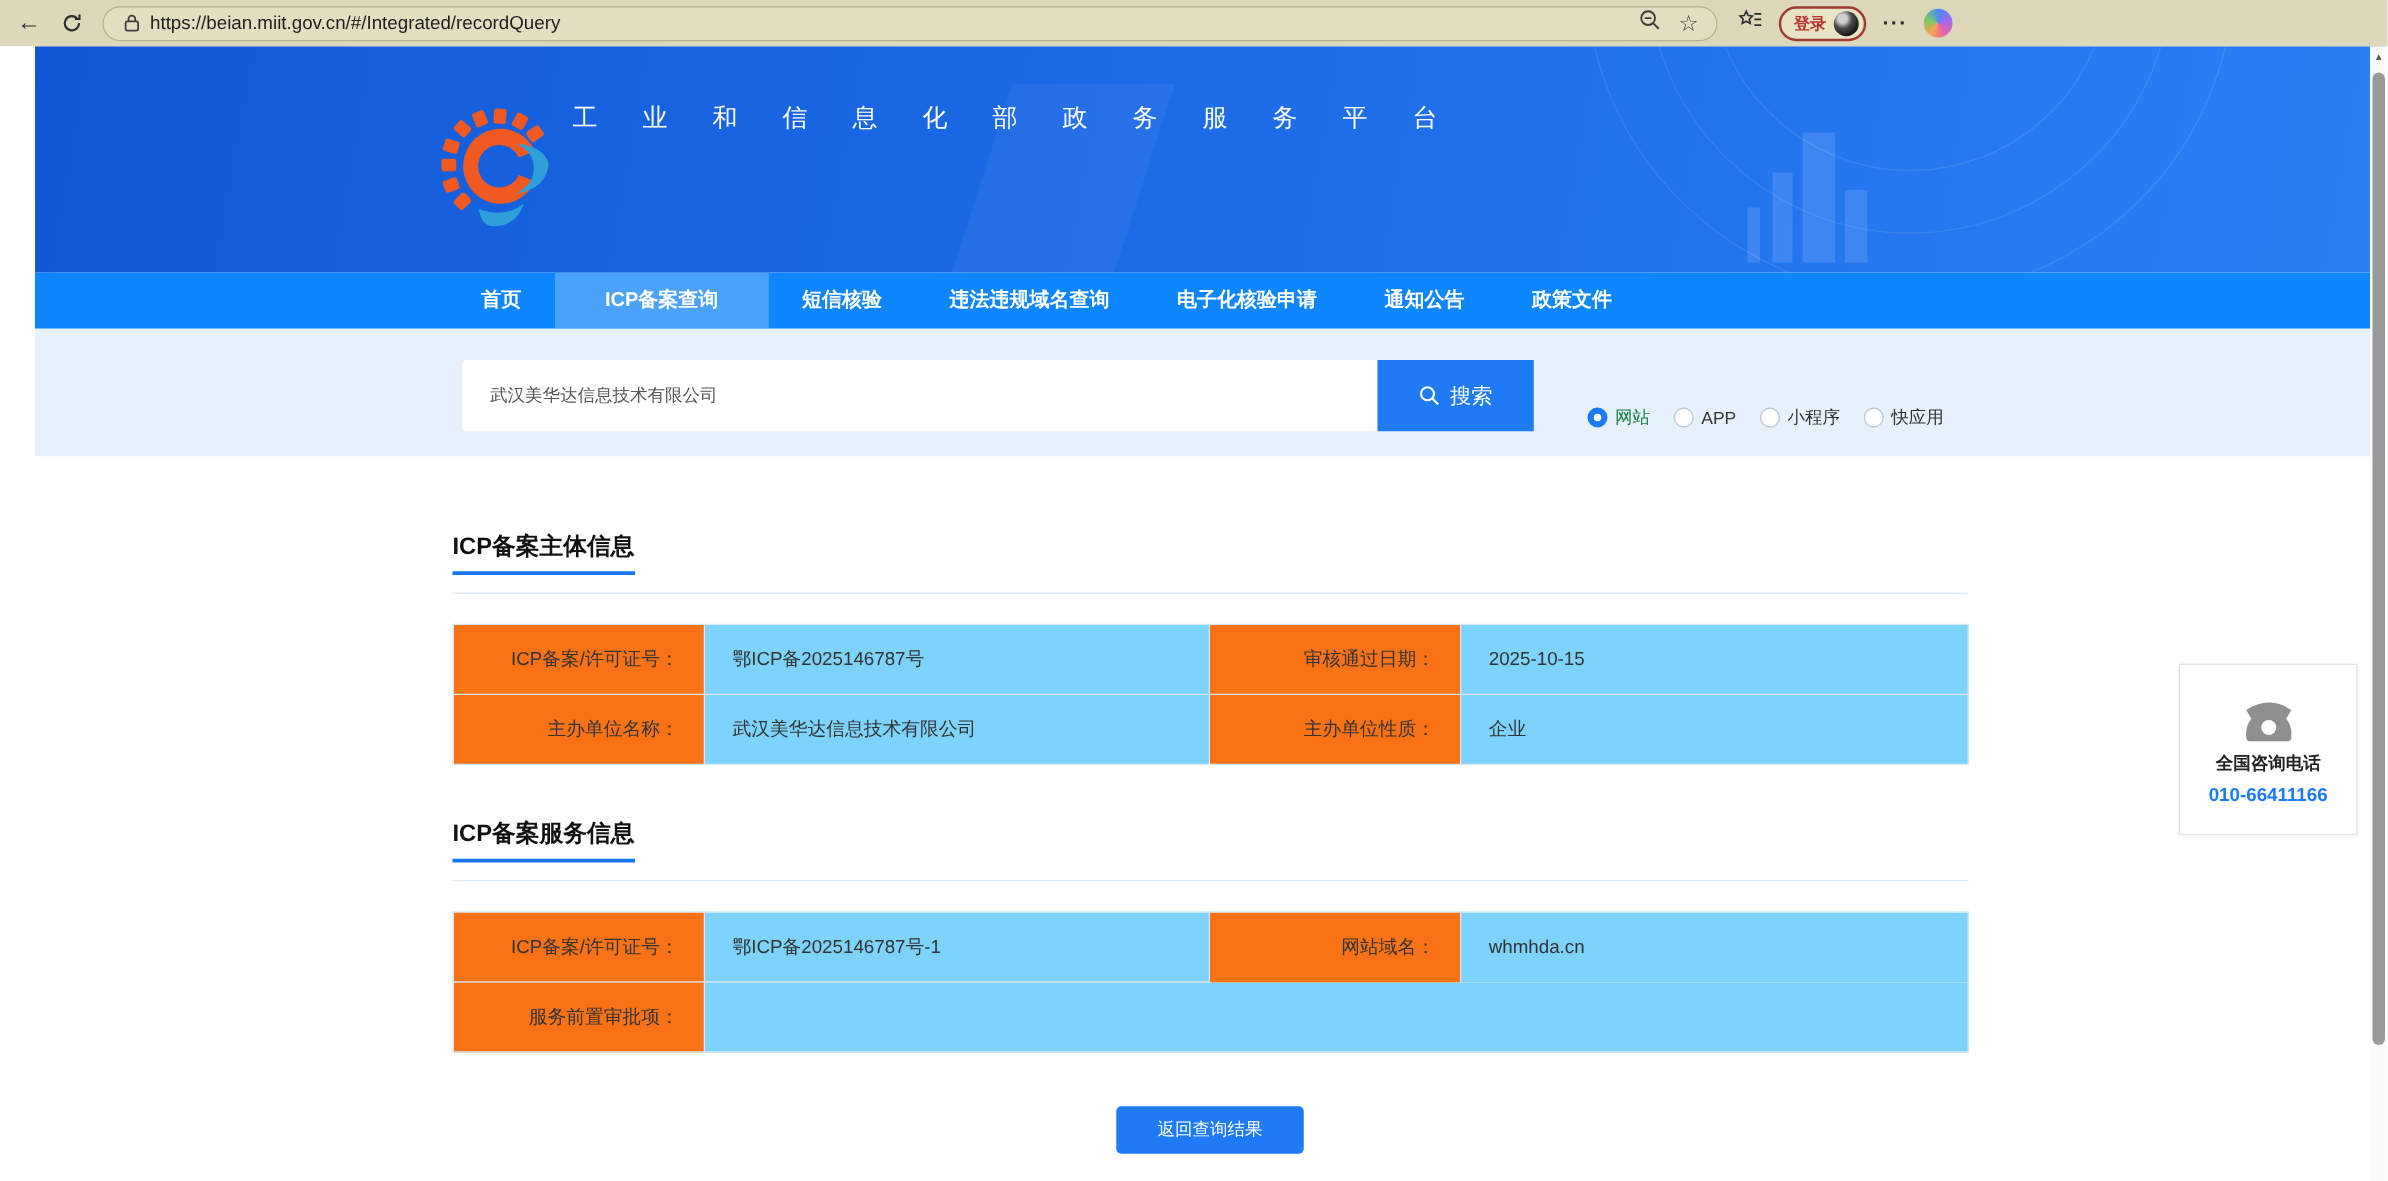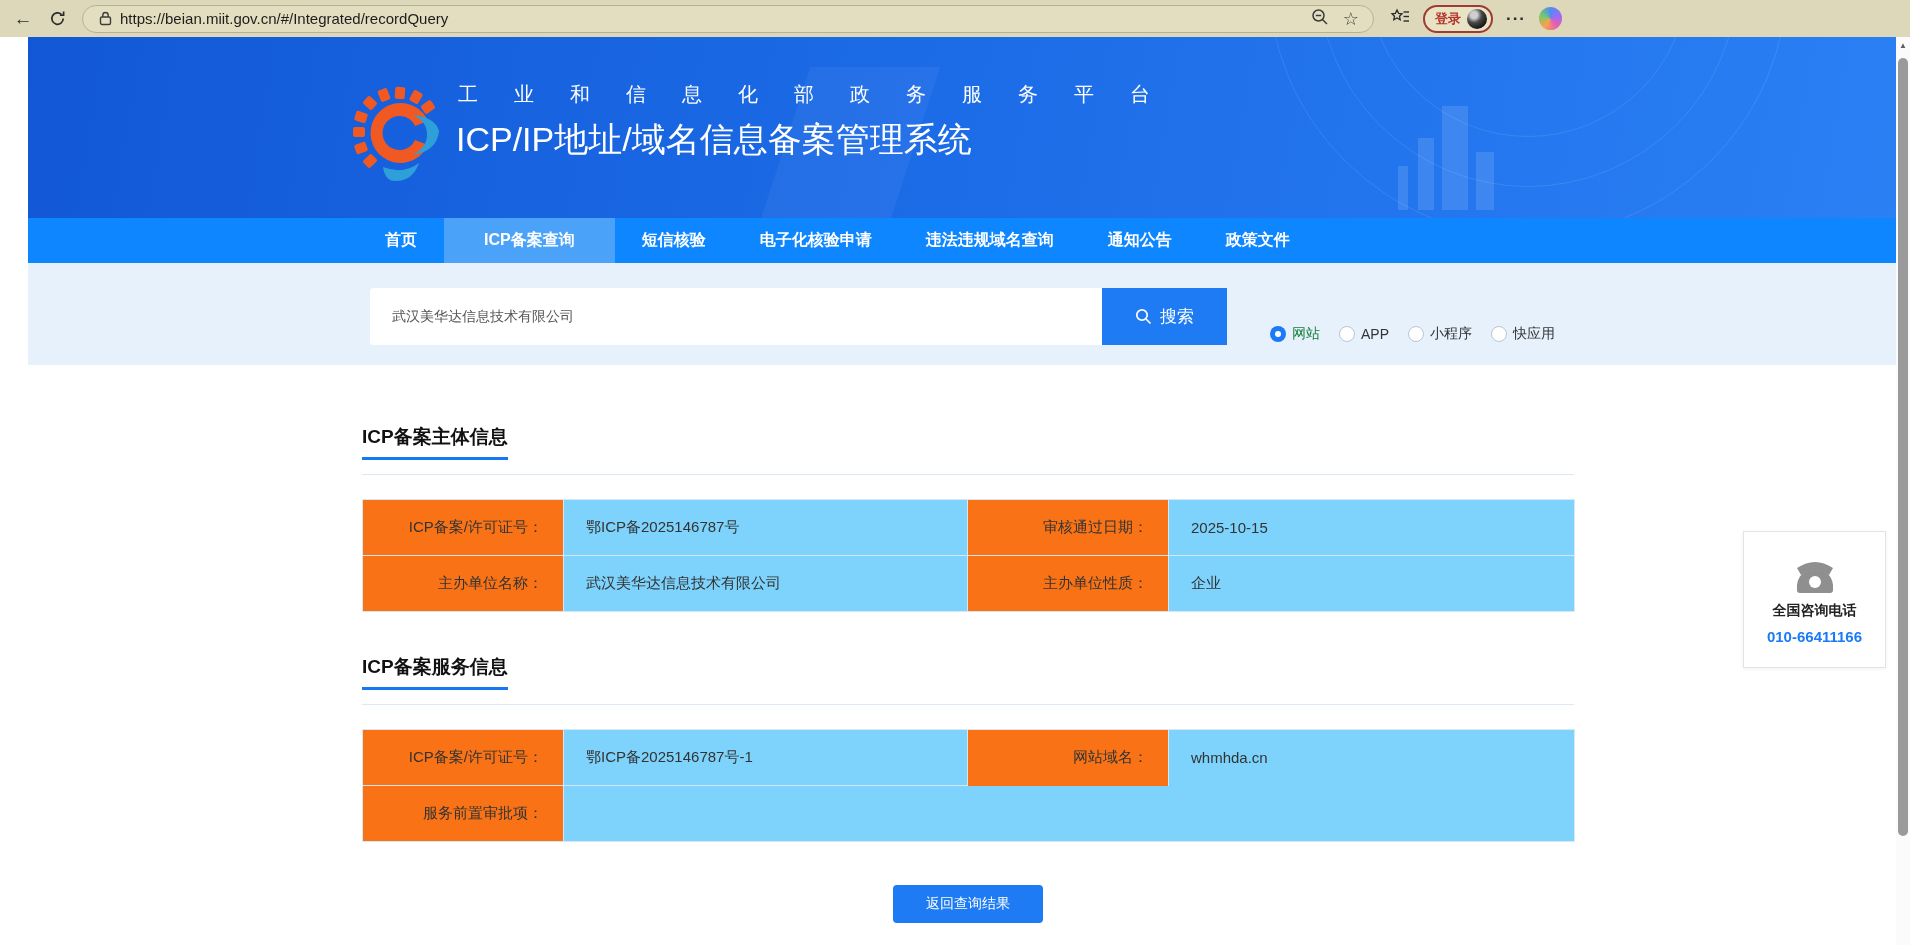--- a/index.html
+++ b/index.html
@@ -183,31 +183,30 @@
             <rect x="0" y="42" width="12" height="10" rx="2"></rect>
             <rect x="3" y="57" width="10" height="12" rx="2" transform="rotate(70 8 63)"></rect>
             <rect x="12" y="70" width="10" height="12" rx="2" transform="rotate(45 17 76)"></rect>
             <path d="M47 18 a30 30 0 1 0 28 42 l-13 -5 a17 17 0 1 1 -15 -24 a17 17 0 0 1 15 10 l13 -5 a30 30 0 0 0 -28 -18 Z"></path>
           </g>
           <path d="M60 30 q22 2 26 16 q-2 20 -26 24 q14 -8 14 -20 q0 -14 -14 -20 Z" fill="#2e9fd8"></path>
           <path d="M30 82 q20 8 36 -4 q-6 18 -24 18 q-10 0 -12 -14 Z" fill="#2e9fd8"></path>
         </svg>
       </div>
       <div class="hero-sub">工业和信息化部政务服务平台</div>
-      <div class="hero-title">ICP/IP地址/域名信息备案管理系统</div>
     </div>
   </div>
 
   <div class="navbar">
     <div class="nav-inner">
       <div class="nav-item">首页</div>
       <div class="nav-item active">ICP备案查询</div>
       <div class="nav-item">短信核验</div>
+      <div class="nav-item">违法违规域名查询</div>
       <div class="nav-item">电子化核验申请</div>
-      <div class="nav-item">违法违规域名查询</div>
       <div class="nav-item">通知公告</div>
       <div class="nav-item">政策文件</div>
     </div>
   </div>
 
   <div class="band">
     <div class="band-inner">
       <div class="search-row">
         <input class="search-input" value="武汉美华达信息技术有限公司" style="">
         <button class="search-btn">

